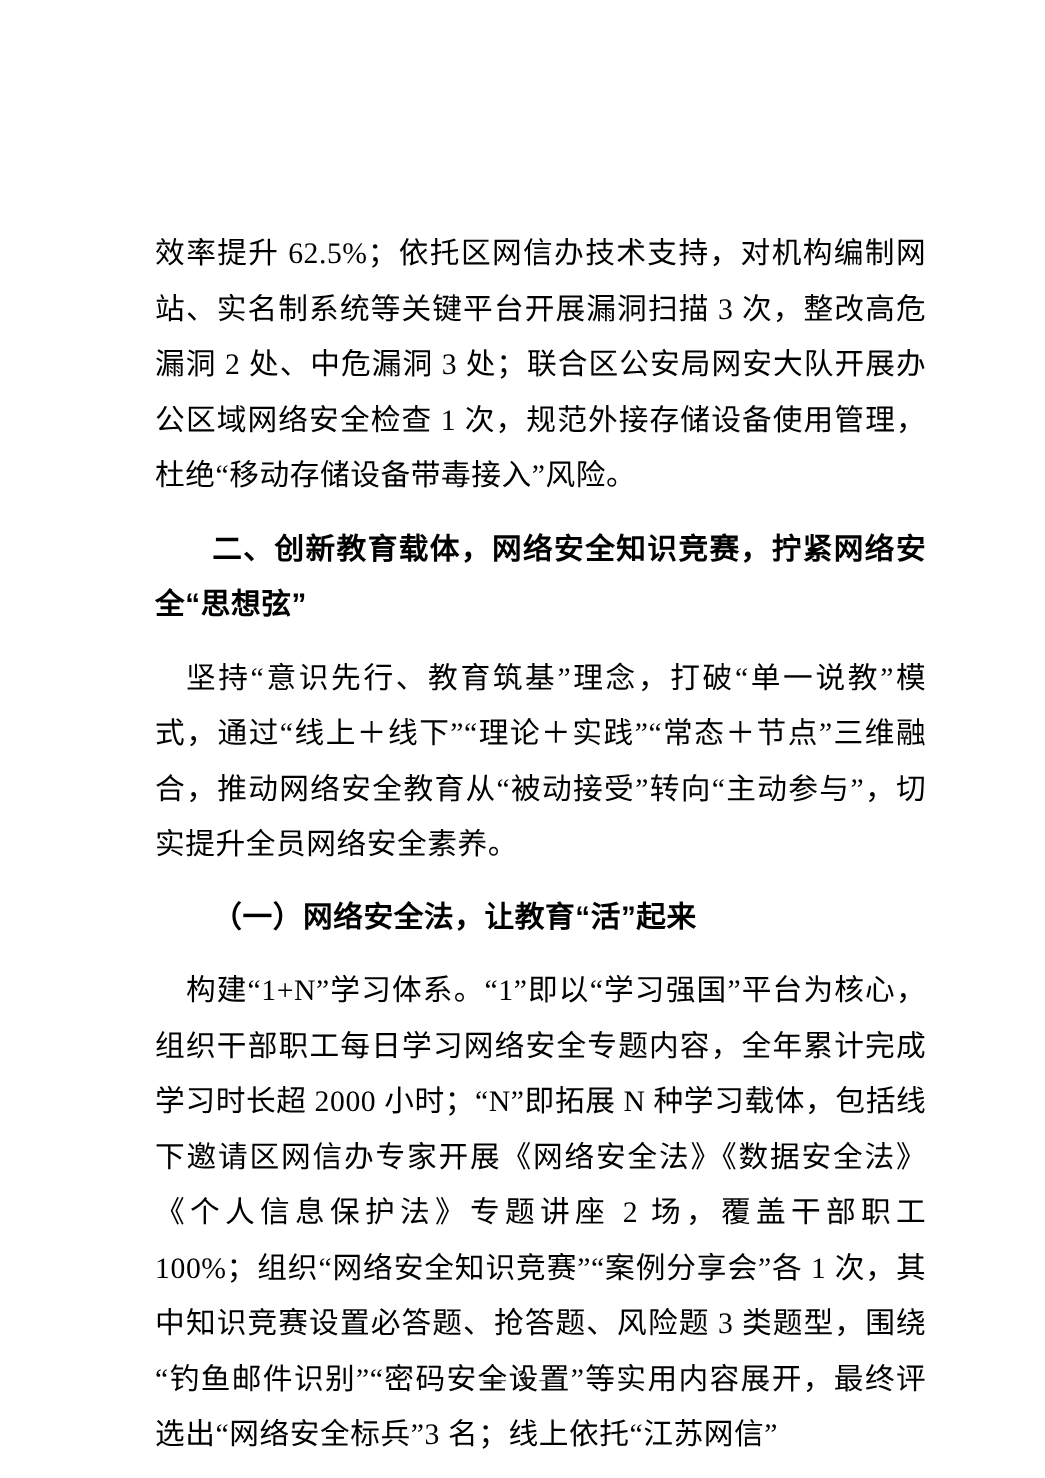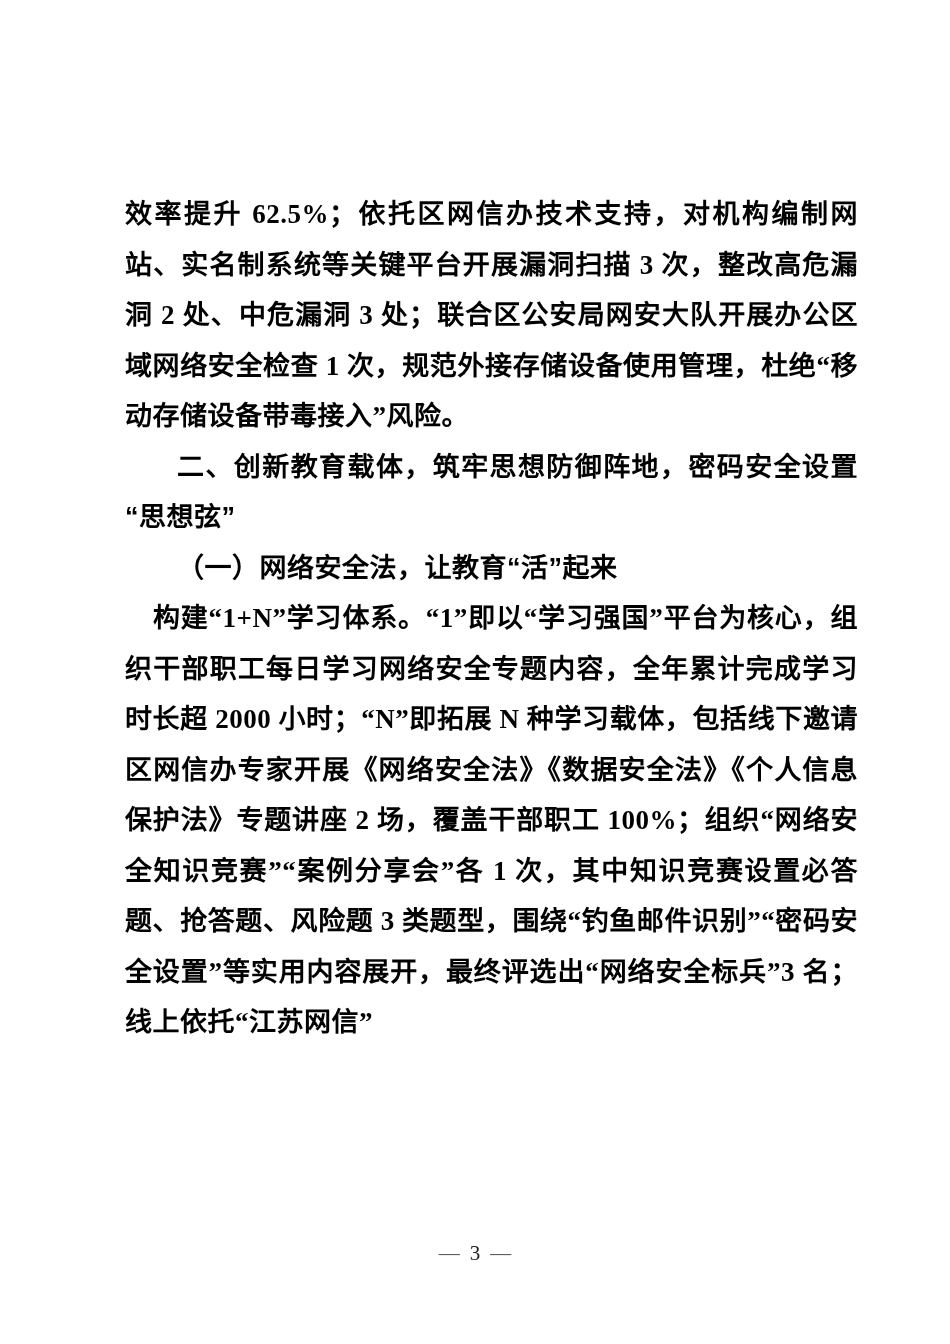--- a/index.html
+++ b/index.html
@@ -21,23 +21,22 @@
     left: 125px;
     top: 189px;
     width: 733px;
     font-size: 27px;
     line-height: 50.5px;
     text-align: justify;
     text-justify: inter-character;
     letter-spacing: 0.5px;
   }
   .content p {
-    margin: 0;
+    margin: 16px;
     padding: 0;
-    font-weight: bold;
   }
   .para-first-indent {
     text-indent: 28px;
   }
   .para-no-indent {
     text-indent: 0;
   }
   .heading {
     font-family: "Liberation Sans", "DejaVu Sans", sans-serif;
     font-weight: bold;
@@ -64,22 +63,23 @@
   }
 </style>
 </head>
 <body>
 
 <div class="page">
 
   <div class="content">
     <p class="para-no-indent">效率提升 62.5%；依托区网信办技术支持，对机构编制网站、实名制系统等关键平台开展漏洞扫描 3 次，整改高危漏洞 2 处、中危漏洞 3 处；联合区公安局网安大队开展办公区域网络安全检查 1 次，规范外接存储设备使用管理，杜绝“移动存储设备带毒接入”风险。</p>
 
-    <p class="heading">二、创新教育载体，筑牢思想防御阵地，密码安全设置“思想弦”</p>
+    <p class="heading">二、创新教育载体，网络安全知识竞赛，拧紧网络安全“思想弦”</p>
 
+    <p class="para-first-indent">坚持“意识先行、教育筑基”理念，打破“单一说教”模式，通过“线上＋线下”“理论＋实践”“常态＋节点”三维融合，推动网络安全教育从“被动接受”转向“主动参与”，切实提升全员网络安全素养。</p>
 
     <p class="heading">（一）网络安全法，让教育“活”起来</p>
 
     <p class="para-first-indent">构建“1+N”学习体系。“1”即以“学习强国”平台为核心，组织干部职工每日学习网络安全专题内容，全年累计完成学习时长超 2000 小时；“N”即拓展 N 种学习载体，包括线下邀请区网信办专家开展《网络安全法》《数据安全法》《个人信息保护法》专题讲座 2 场，覆盖干部职工 100%；组织“网络安全知识竞赛”“案例分享会”各 1 次，其中知识竞赛设置必答题、抢答题、风险题 3 类题型，围绕“钓鱼邮件识别”“密码安全设置”等实用内容展开，最终评选出“网络安全标兵”3 名；线上依托“江苏网信”</p>
   </div>
 
   <div class="footer">
     <span class="dash">—</span><span class="num">3</span><span class="dash">—</span>
   </div>
 

